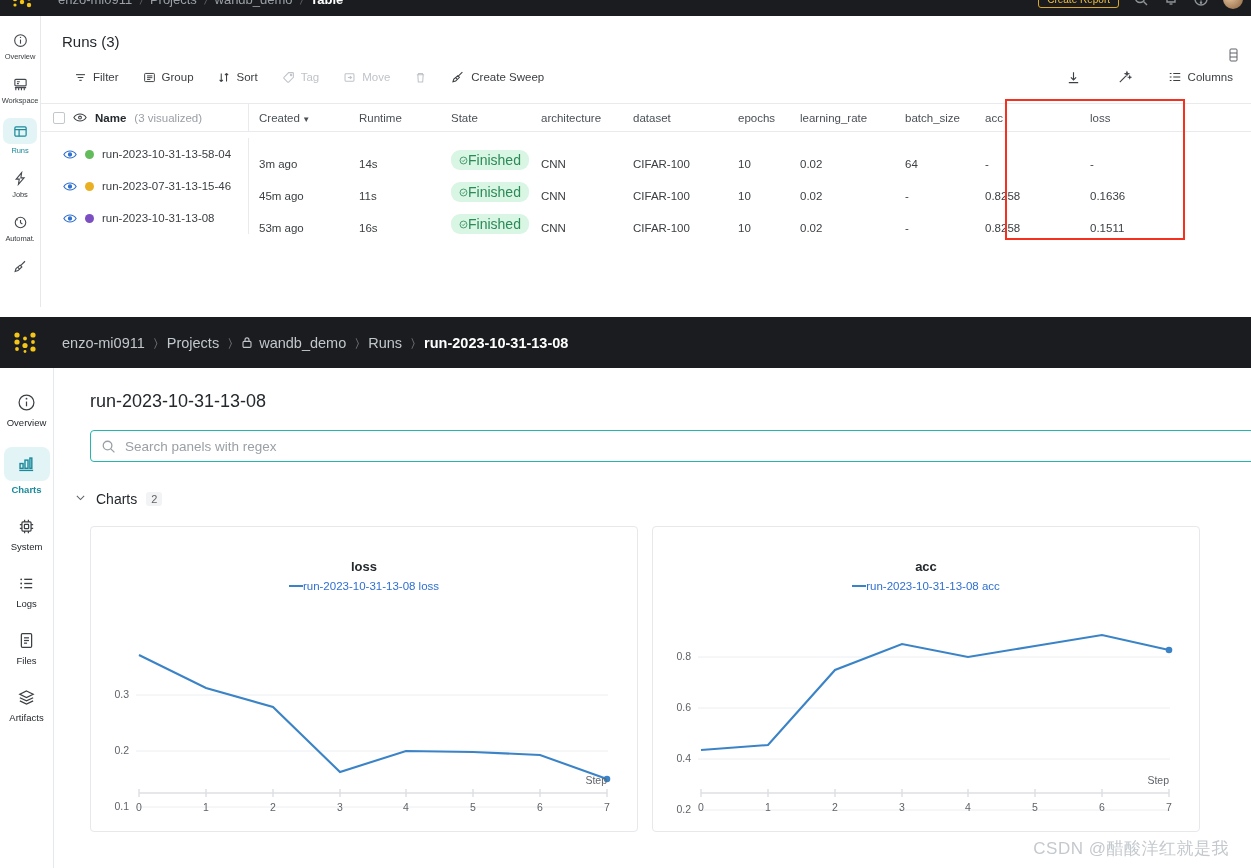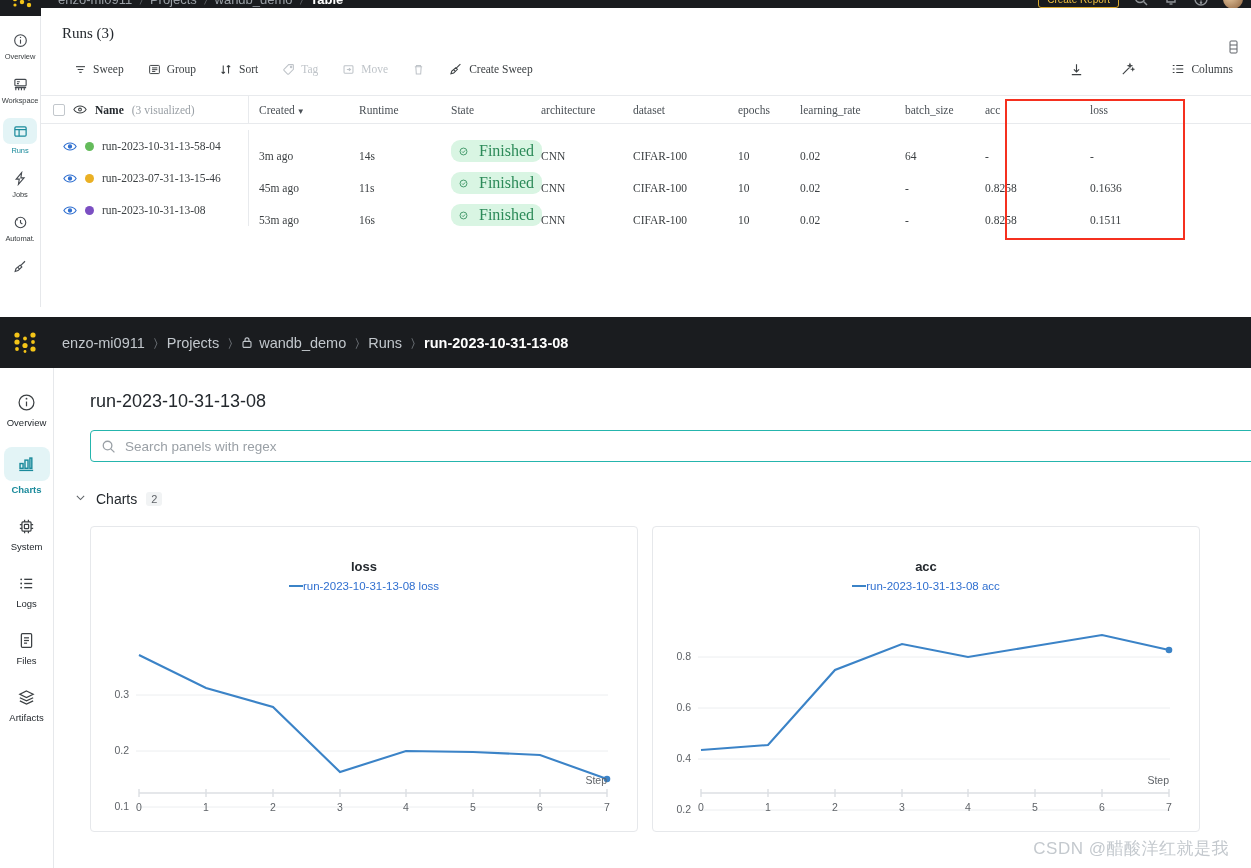--- a/index.html
+++ b/index.html
@@ -47,23 +47,22 @@
     align-items: center; justify-content: center; color: #44494f; }
   .rail-item .lbl { font-size: 7.5px; color: #3c4043; letter-spacing: -.1px; }
   .rail-item.active .glyph { color: #1a8a9b; }
   .rail-item.active .lbl { color: #1a8a9b; }
   .rail-item.active .chip {
     background: #e3f4f6; border-radius: 7px; padding: 3px 7px;
     display: flex; align-items: center; justify-content: center;
   }
 
   .panel1 {
-    position: absolute; left: 41px; top: 8px; width: 1210px; height: 291px;
+    position: absolute; left: 41px; top: 16px; width: 1210px; height: 291px;
     background: #fff;
-    font-family: Liberation Serif, serif;
   }
   .p1-title { font-size: 15px; color: #24292e; padding: 17px 0 0 21px; }
   .p1-menu-ico { position: absolute; right: 12px; top: 32px; }
 
   .toolbar {
     display: flex; align-items: center; gap: 0; padding: 14px 0 0 21px;
     position: relative;
   }
   .search-runs {
     width: 178px; height: 26px; border: 1px solid #d6dadf; border-radius: 4px;
@@ -96,22 +95,22 @@
   .c-dataset { width: 105px; }
   .c-epochs { width: 62px; }
   .c-lr { width: 105px; }
   .c-bs { width: 80px; }
   .c-acc { width: 105px; }
   .c-loss { width: 105px; }
   .chk { width: 12px; height: 12px; border: 1px solid #c2c7cc; border-radius: 2px; }
   .dot { width: 9px; height: 9px; border-radius: 50%; flex: none; }
   .muted { color: #9aa0a6; }
   .badge {
-    display: inline-flex; align-items: center; gap: 11px;
-    background: #d9f5e3; color: #2c8a58; font-size: 16px;
+    display: inline-flex; align-items: center; gap: 0;
+    background: #d9f5e3; color: #2c8a58; font-size: 14px;
     border-radius: 9px; padding: 2px 8px;
   }
   .redbox {
     position: absolute; left: 1005px; top: 99px; width: 180px; height: 141px;
     border: 2.5px solid #f5301f; pointer-events: none; z-index: 20;
   }
 
   
   .header2 {
     position: absolute; left: 0; top: 317px; width: 1251px; height: 51px;
@@ -318,21 +317,21 @@
     </span>
 
     <div class="toolbar">
 
       <div class="tool-btn">
         <svg width="13" height="13" viewBox="0 0 16 16" fill="none" stroke="#3c4043" stroke-width="1.3">
           <line x1="2.5" y1="4.5" x2="13.5" y2="4.5"></line>
             <line x1="4.5" y1="8" x2="11.5" y2="8"></line>
             <line x1="6.5" y1="11.5" x2="9.5" y2="11.5"></line>
           </svg>
-        <span>Sweep</span>
+        <span>Filter</span>
       </div>
 
       <div class="tool-btn">
         <svg width="13" height="13" viewBox="0 0 16 16" fill="none" stroke="#3c4043" stroke-width="1.2">
           <rect x="2" y="3" width="12" height="10" rx="1"></rect>
             <line x1="5" y1="6" x2="11.5" y2="6"></line>
           <line x1="5" y1="8.2" x2="11.5" y2="8.2"></line>
             <line x1="5" y1="10.4" x2="9" y2="10.4"></line>
           </svg>
         <span>Group</span>

